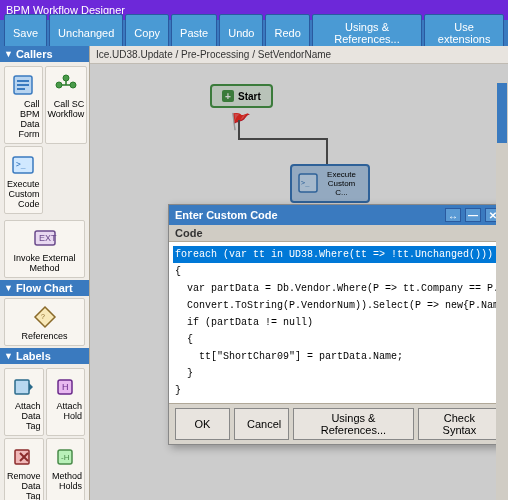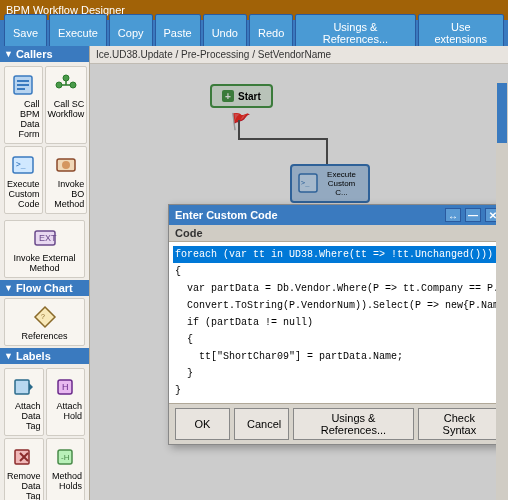--- a/index.html
+++ b/index.html
@@ -1,20 +1,20 @@
 <!DOCTYPE html>
 <html><head>
   <meta charset="utf-8">
   <style>
     * { box-sizing: border-box; margin: 0; padding: 0; }
     body { font-family: 'Segoe UI', Tahoma, Geneva, Verdana, sans-serif; font-size: 11px; background: #d4d0c8; overflow: hidden; width: 508px; height: 500px; }
 
     
     .title-bar {
-      background: #a16207;
+      background: #6d28d9;
       color: white;
       padding: 8px 6px;
       font-size: 11px;
       display: flex;
       align-items: center;
       height: 20px;
     }
 
     
     .toolbar {
@@ -293,21 +293,21 @@
   </style>
 </head>
 <body>
 
 <div class="title-bar">
   <span>BPM Workflow Designer</span>
 </div>
 
 <div class="toolbar">
   <button class="toolbar-btn">Save</button>
-  <button class="toolbar-btn">Execute</button>
+  <button class="toolbar-btn">Unchanged</button>
   <button class="toolbar-btn">Copy</button>
   <button class="toolbar-btn">Paste</button>
   <button class="toolbar-btn">Undo</button>
   <button class="toolbar-btn">Redo</button>
   <button class="toolbar-btn">Usings &amp; References...</button>
   <button class="toolbar-btn">Use extensions</button>
 </div>
 
 <div class="main-layout">
 
@@ -342,29 +342,20 @@
         <span>Call SC Workflow</span>
       </div>
       <div class="sidebar-item">
         <div class="sidebar-item-icon">
           <svg width="24" height="24" viewBox="0 0 24 24">
               <rect x="2" y="4" width="20" height="16" rx="2" fill="#d0e8ff" stroke="#3a7abf" stroke-width="1.5"></rect>
               <text x="5" y="14" font-size="8" fill="#3a7abf" font-family="monospace">&gt;_</text>
             </svg>
         </div>
         <span>Execute Custom Code</span>
-      </div>
-      <div class="sidebar-item">
-        <div class="sidebar-item-icon">
-          <svg width="24" height="24" viewBox="0 0 24 24">
-              <rect x="3" y="6" width="18" height="12" rx="2" fill="#f0d8b8" stroke="#8a4a2a" stroke-width="1.5"></rect>
-              <circle cx="12" cy="12" r="4" fill="#c87a3a" opacity="0.7"></circle>
-            </svg>
-        </div>
-        <span>Invoke BO Method</span>
       </div>
     </div>
     <div class="sidebar-item-single">
       <div class="sidebar-item-icon">
         <svg width="24" height="24" viewBox="0 0 24 24">
             <rect x="2" y="4" width="20" height="14" rx="2" fill="#e8d8f0" stroke="#6a4a8a" stroke-width="1.5"></rect>
             <text x="6" y="14" font-size="9" fill="#6a4a8a">EXT</text>
           </svg>
       </div>
       <span>Invoke External Method</span>

